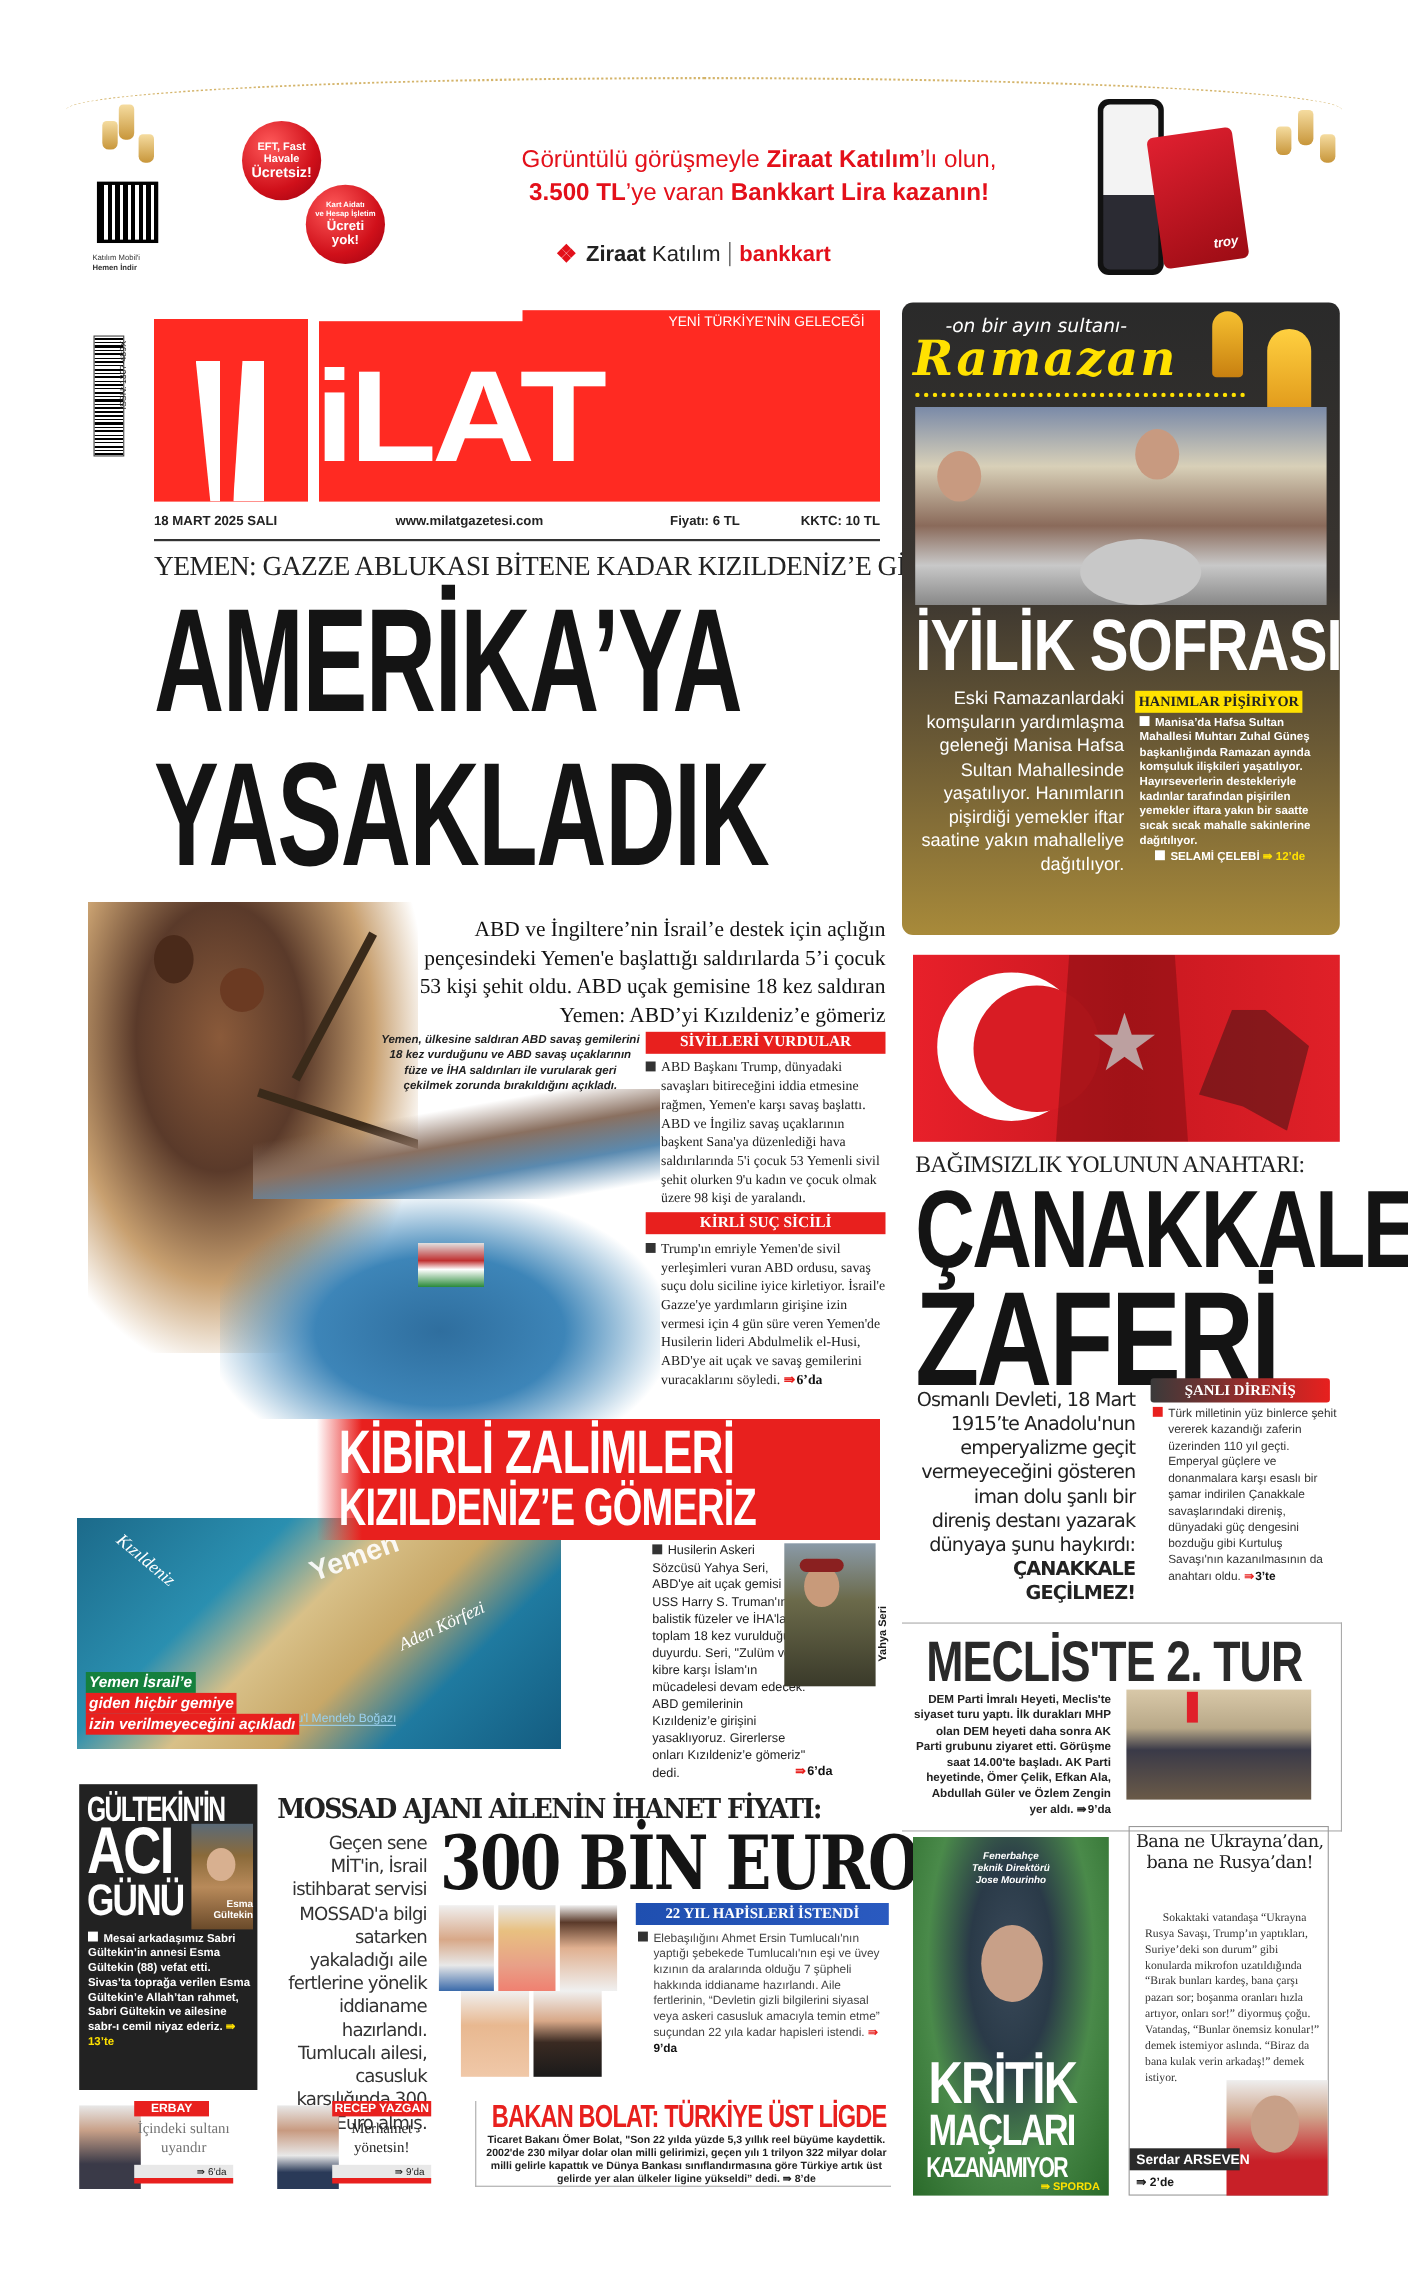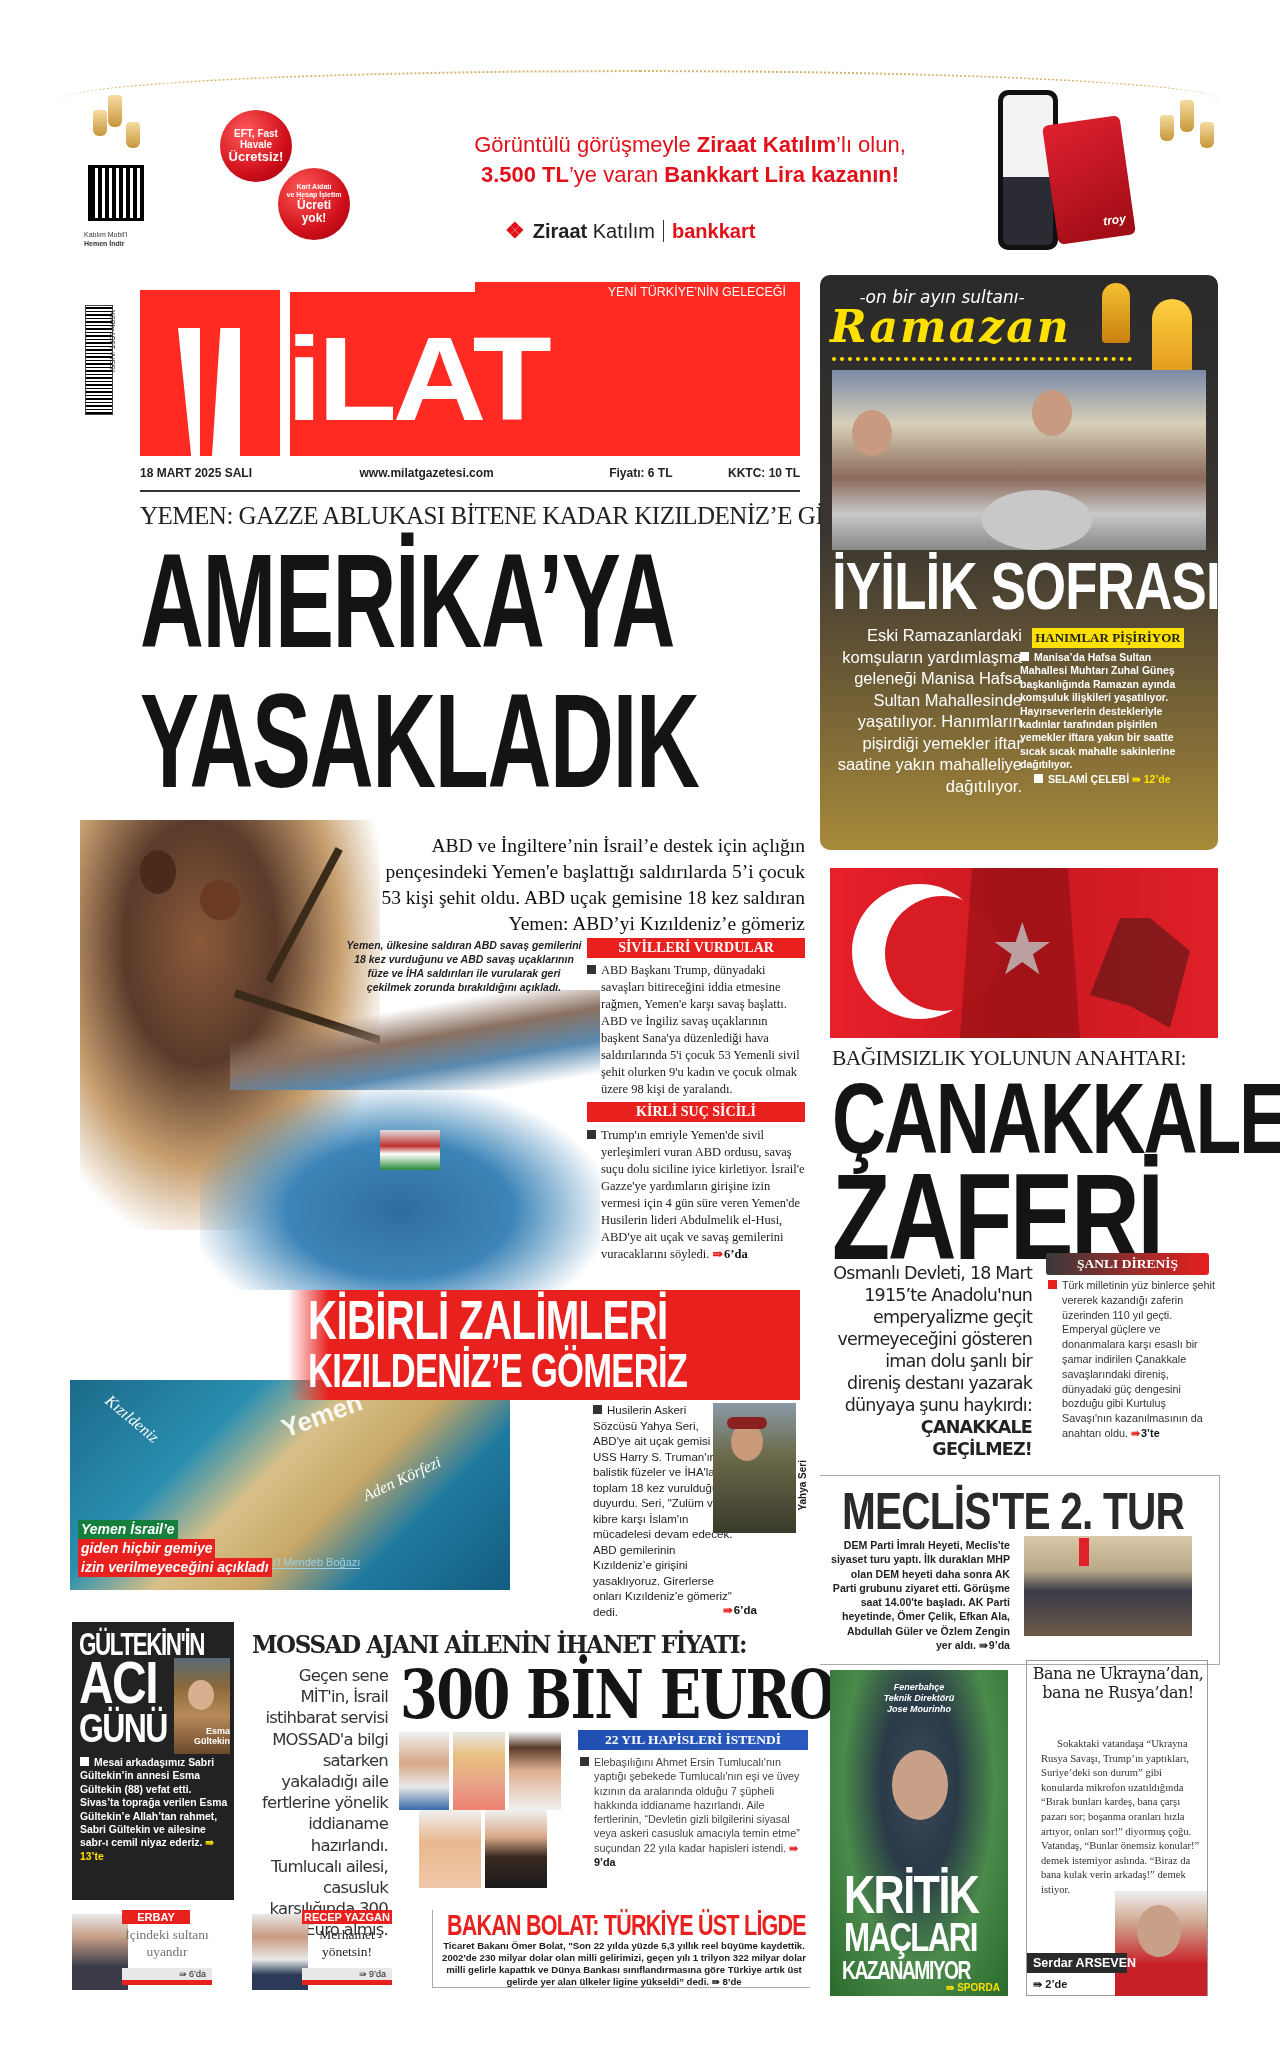--- a/index.html
+++ b/index.html
@@ -177,21 +177,21 @@
   <div class="abs" style="left:282px;top:8px;width:28px;height:60px;background:linear-gradient(#f6c030,#c88010);border-radius:14px 14px 4px 4px"></div>
   <div class="abs" style="left:332px;top:24px;width:40px;height:96px;background:linear-gradient(#ffd040,#d88a10);border-radius:20px 20px 6px 6px"></div>
   <div class="photo" style="left:12px;top:95px;width:374px;height:180px;background:linear-gradient(180deg,#7a8aa8 0%,#d8d0b8 30%,#8a6a5a 60%,#c8c8c8 80%,#888 100%)">
     <div class="abs" style="left:200px;top:20px;width:40px;height:46px;border-radius:50%;background:#c89a80"></div>
     <div class="abs" style="left:20px;top:40px;width:40px;height:46px;border-radius:50%;background:#c89a80"></div>
     <div class="abs" style="left:150px;top:120px;width:110px;height:60px;border-radius:50%;background:#c8c8c8"></div>
   </div>
   <div class="huge" style="left:12px;top:278px;color:#fff;font-size:66px;line-height:66px;transform:scaleX(0.8);letter-spacing:-1px">İYİLİK SOFRASI</div>
   <div class="abs" style="left:12px;top:350px;width:190px;color:#fff;font-size:16.5px;line-height:21.5px;text-align:right">Eski Ramazanlardaki komşuların yardımlaşma geleneği Manisa Hafsa Sultan Mahallesinde yaşatılıyor. Hanımların pişirdiği yemekler iftar saatine yakın mahalleliye dağıtılıyor.</div>
   <div class="abs yellowbar" style="left:212px;top:353px;width:152px;height:20px;font-size:13px;line-height:20px">HANIMLAR PİŞİRİYOR</div>
-  <div class="abs" style="left:200px;top:376px;width:160px;color:#fff;font-weight:700;font-size:10.5px;line-height:13.4px">
+  <div class="abs" style="left:216px;top:376px;width:160px;color:#fff;font-weight:700;font-size:10.5px;line-height:13.4px">
     <span class="sq" style="background:#fff"></span><span>Manisa’da Hafsa Sultan Mahallesi Muhtarı Zuhal Güneş başkanlığında Ramazan ayında komşuluk ilişkileri yaşatılıyor. Hayırseverlerin destekleriyle kadınlar tarafından pişirilen yemekler iftara yakın bir saatte sıcak sıcak mahalle sakinlerine dağıtılıyor.</span>
     <div style="padding-left:14px;margin-top:1px"><span class="sq" style="background:#fff"></span><span>SELAMİ ÇELEBİ</span> <span style="color:#ffe100;font-weight:900">⇛</span> <span style="color:#ffe100">12’de</span></div>
   </div>
 </div>
 
 <div class="photo" style="left:830px;top:868px;width:388px;height:170px;background:linear-gradient(90deg,#e8202a,#c81820 50%,#e02028)">
   <div class="abs" style="left:22px;top:16px;width:135px;height:135px;border-radius:50%;background:#fff"></div>
   <div class="abs" style="left:55px;top:28px;width:115px;height:115px;border-radius:50%;background:#d81c24"></div>
   <div class="abs" style="left:160px;top:45px;color:#f2f2f2;font-size:72px;line-height:72px">★</div>
   <div class="abs" style="left:130px;top:0;width:120px;height:170px;background:rgba(90,10,10,.35);clip-path:polygon(10% 0,90% 0,100% 100%,0 100%)"></div>

